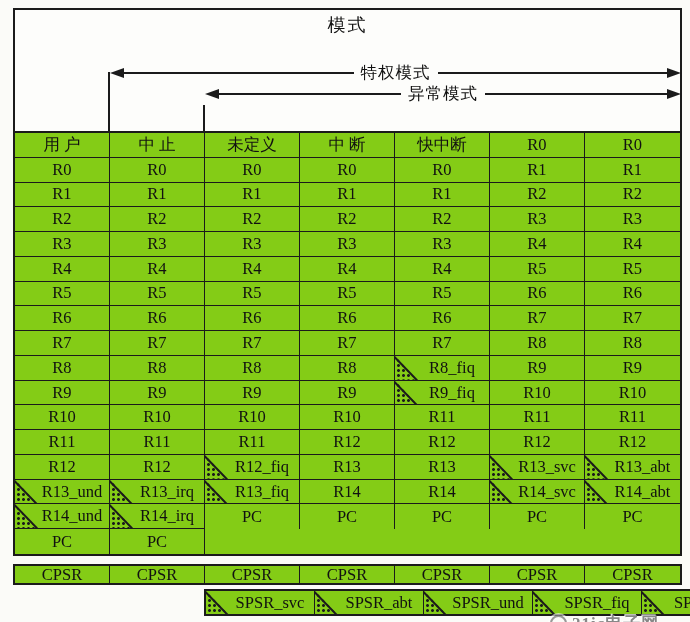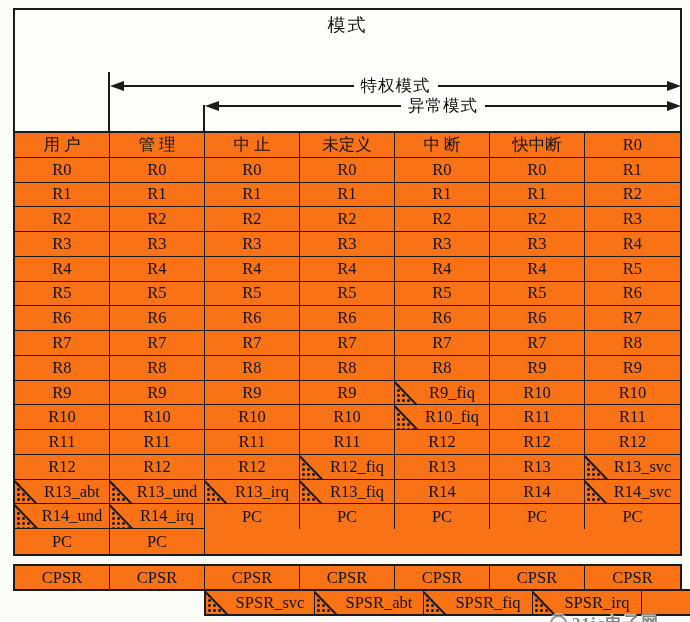--- a/index.html
+++ b/index.html
@@ -19,31 +19,31 @@
     position:absolute; left:13px; top:13px; width:669px;
     text-align:center; font-size:18px; letter-spacing:2px;
   }
   
   .arrow{ position:absolute; height:16px; display:flex; align-items:center; }
   .ah{ width:0; height:0; border-top:5.5px solid transparent; border-bottom:5.5px solid transparent; }
   .ah.left{ border-right:14px solid var(--ink); }
   .ah.right{ border-left:14px solid var(--ink); }
   .aline{ flex:1; height:2px; background:var(--ink); }
   .alabel{ padding:0 7px; font-size:16.5px; letter-spacing:1px; white-space:nowrap; }
-  .arrow-privileged{ left:110px; top:78px; width:571px; }
-  .arrow-exception{ left:205px; top:98px; width:476px; }
+  .arrow-privileged{ left:110px; top:65px; width:571px; }
+  .arrow-exception{ left:205px; top:86px; width:476px; }
   .vconn{ position:absolute; width:2px; background:var(--ink); }
   .vconn-1{ left:108px; top:72px; height:61px; }
   .vconn-2{ left:203px; top:105px; height:28px; }
   
   .grid{ position:absolute; display:grid; box-sizing:border-box;
-         border:2px solid var(--ink); background:#f97316; }
+         border:2px solid var(--ink); background:#84cc16; }
   #regTable{ left:13px; top:131px; width:669px; height:425px;
              grid-template-columns:repeat(7,1fr); grid-auto-rows:1fr; }
-  #cpsrRow{ left:13px; top:564px; width:669px; height:27px;
+  #cpsrRow{ left:13px; top:564px; width:669px; height:21px;
             grid-template-columns:repeat(7,1fr); }
   #spsrRow{ left:204px; top:589px; width:549px; height:27px;
             grid-template-columns:repeat(5,1fr); }
   .cell{
     position:relative; display:flex; align-items:center; justify-content:center;
     border-right:1.6px solid var(--ink); border-bottom:1.6px solid var(--ink);
     font-size:16.5px; overflow:hidden;
   }
   #regTable .cell:nth-child(7n),
   #cpsrRow  .cell:nth-child(7n),
@@ -108,23 +108,20 @@
   </div>
 
   <div class="vconn vconn-1"></div>
   <div class="vconn vconn-2"></div>
 
   <div class="grid" id="regTable">
       <div class="cell">
         <span class="lbl">用 户</span>
       </div>
       <div class="cell">
-        <span class="lbl">管 理</span>
-      </div>
-      <div class="cell">
         <span class="lbl">中 止</span>
       </div>
       <div class="cell">
         <span class="lbl">未定义</span>
       </div>
       <div class="cell">
         <span class="lbl">中 断</span>
       </div>
       <div class="cell">
         <span class="lbl">快中断</span>
@@ -308,20 +305,25 @@
       </div>
       <div class="cell">
         <span class="lbl">R8</span>
       </div>
       <div class="cell">
         <span class="lbl">R8</span>
       </div>
       <div class="cell">
         <span class="lbl">R8</span>
       </div>
+      <div class="cell banked">
+        <span class="tri"></span>
+        <span class="diag"></span>
+        <span class="lbl">R8_fiq</span>
+      </div>
       <div class="cell">
         <span class="lbl">R9</span>
       </div>
       <div class="cell">
         <span class="lbl">R9</span>
       </div>
       <div class="cell">
         <span class="lbl">R9</span>
       </div>
       <div class="cell">
@@ -349,25 +351,20 @@
       </div>
       <div class="cell">
         <span class="lbl">R10</span>
       </div>
       <div class="cell">
         <span class="lbl">R10</span>
       </div>
       <div class="cell">
         <span class="lbl">R10</span>
       </div>
-      <div class="cell banked">
-        <span class="tri"></span>
-        <span class="diag"></span>
-        <span class="lbl">R10_fiq</span>
-      </div>
       <div class="cell">
         <span class="lbl">R11</span>
       </div>
       <div class="cell">
         <span class="lbl">R11</span>
       </div>
       <div class="cell">
         <span class="lbl">R11</span>
       </div>
       <div class="cell">
@@ -436,20 +433,25 @@
       <div class="cell">
         <span class="lbl">R14</span>
       </div>
       <div class="cell">
         <span class="lbl">R14</span>
       </div>
       <div class="cell banked">
         <span class="tri"></span>
         <span class="diag"></span>
         <span class="lbl">R14_svc</span>
+      </div>
+      <div class="cell banked">
+        <span class="tri"></span>
+        <span class="diag"></span>
+        <span class="lbl">R14_abt</span>
       </div>
       <div class="cell banked">
         <span class="tri"></span>
         <span class="diag"></span>
         <span class="lbl">R14_und</span>
       </div>
       <div class="cell banked">
         <span class="tri"></span>
         <span class="diag"></span>
         <span class="lbl">R14_irq</span>
@@ -502,20 +504,25 @@
   <div class="grid" id="spsrRow">
       <div class="cell banked">
         <span class="tri"></span>
         <span class="diag"></span>
         <span class="lbl">SPSR_svc</span>
       </div>
       <div class="cell banked">
         <span class="tri"></span>
         <span class="diag"></span>
         <span class="lbl">SPSR_abt</span>
+      </div>
+      <div class="cell banked">
+        <span class="tri"></span>
+        <span class="diag"></span>
+        <span class="lbl">SPSR_und</span>
       </div>
       <div class="cell banked">
         <span class="tri"></span>
         <span class="diag"></span>
         <span class="lbl">SPSR_fiq</span>
       </div>
       <div class="cell banked">
         <span class="tri"></span>
         <span class="diag"></span>
         <span class="lbl">SPSR_irq</span>

